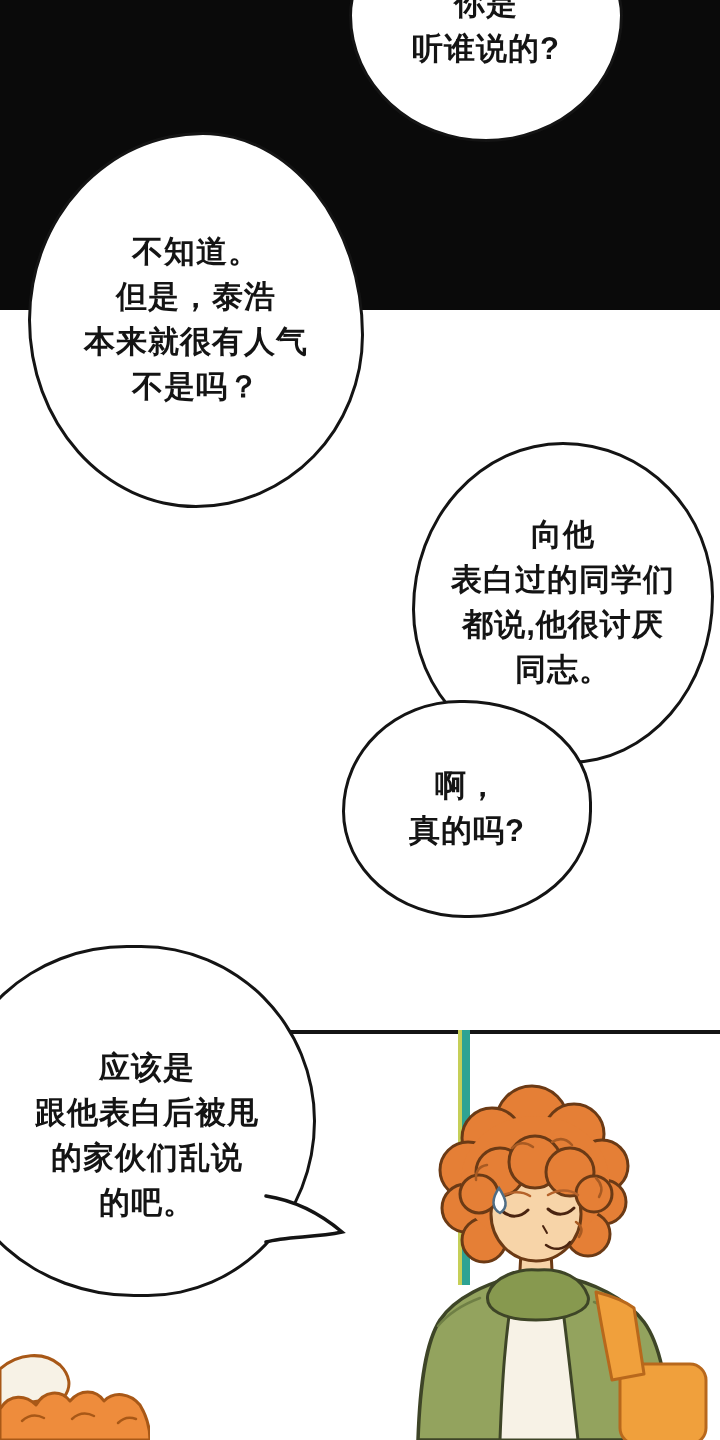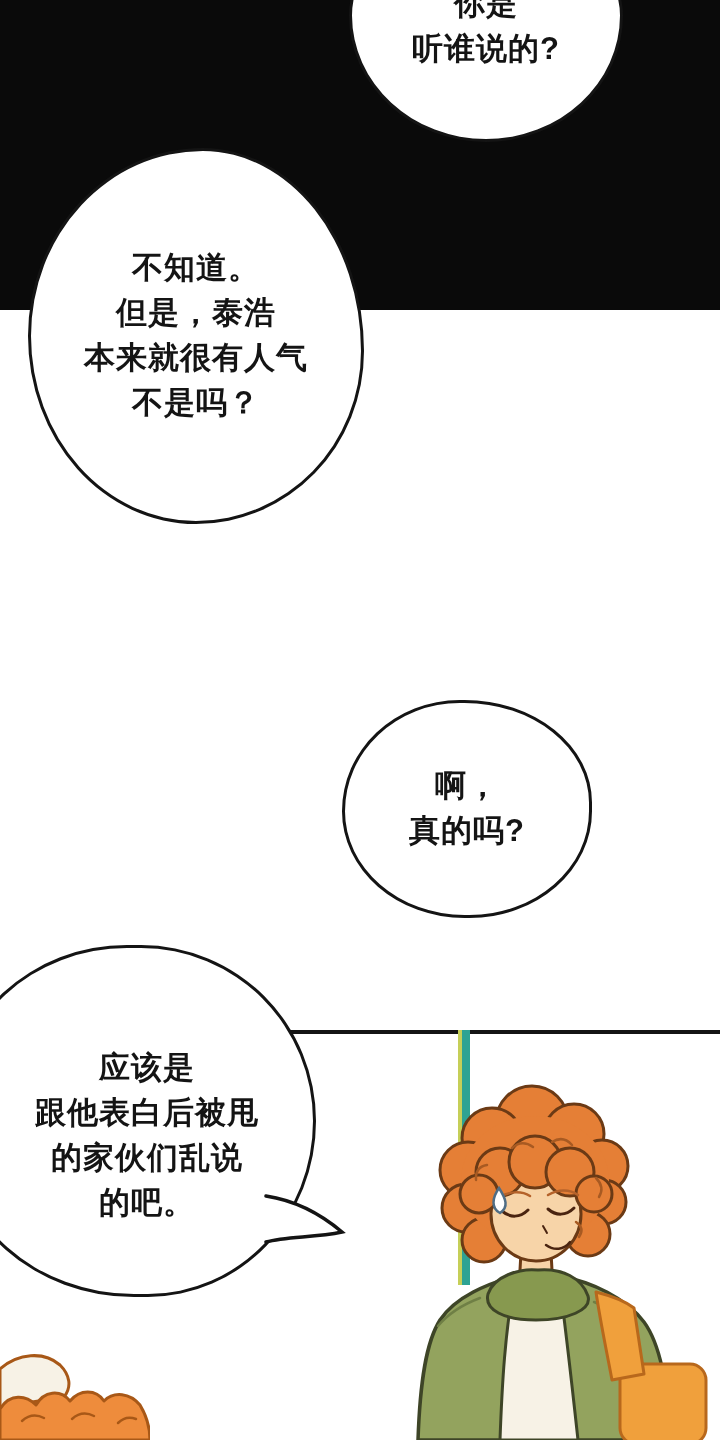--- a/index.html
+++ b/index.html
@@ -33,21 +33,21 @@
     white-space:pre-line;
     text-align:center;
     font-size:31px;
     line-height:1.45;
     letter-spacing:1px;
     font-weight:600;
     color:var(--ink,#141414);
   }
   #bubble-top{left:349px;top:-88px;width:274px;height:230px;
     border-radius:47% 53% 50% 50% / 45% 45% 55% 55%;}
-  #bubble-left{left:28px;top:148px;width:336px;height:376px;
+  #bubble-left{left:28px;top:132px;width:336px;height:376px;
     border-radius:52% 48% 50% 50% / 50% 54% 46% 50%;}
   #bubble-right{left:412px;top:442px;width:302px;height:322px;
     border-radius:50% 50% 48% 52% / 52% 48% 52% 48%;}
   #bubble-small{left:342px;top:700px;width:250px;height:218px;
     border-radius:48% 52% 50% 50% / 52% 48% 50% 50%;}
   #bubble-bottom{left:-48px;top:945px;width:364px;height:352px;
     border-radius:50% 50% 48% 52% / 48% 52% 52% 48%;
     padding-top:30px;padding-left:26px;}
   .tail{position:absolute;left:264px;top:1192px;z-index:6;}
   .char{position:absolute;left:380px;top:1030px;z-index:2;}
@@ -77,20 +77,26 @@
 听谁说的?</span>
   </div>
 
   <div class="bubble" id="bubble-left">
     <span class="bubble-text">不知道。
 但是，泰浩
 本来就很有人气
 不是吗？</span>
   </div>
 
+  <div class="bubble" id="bubble-right">
+    <span class="bubble-text">向他
+表白过的同学们
+都说,他很讨厌
+同志。</span>
+  </div>
 
   <div class="bubble" id="bubble-small">
     <span class="bubble-text">啊，
 真的吗?</span>
   </div>
 
   <div class="bubble" id="bubble-bottom">
     <span class="bubble-text">应该是
 跟他表白后被甩
 的家伙们乱说

